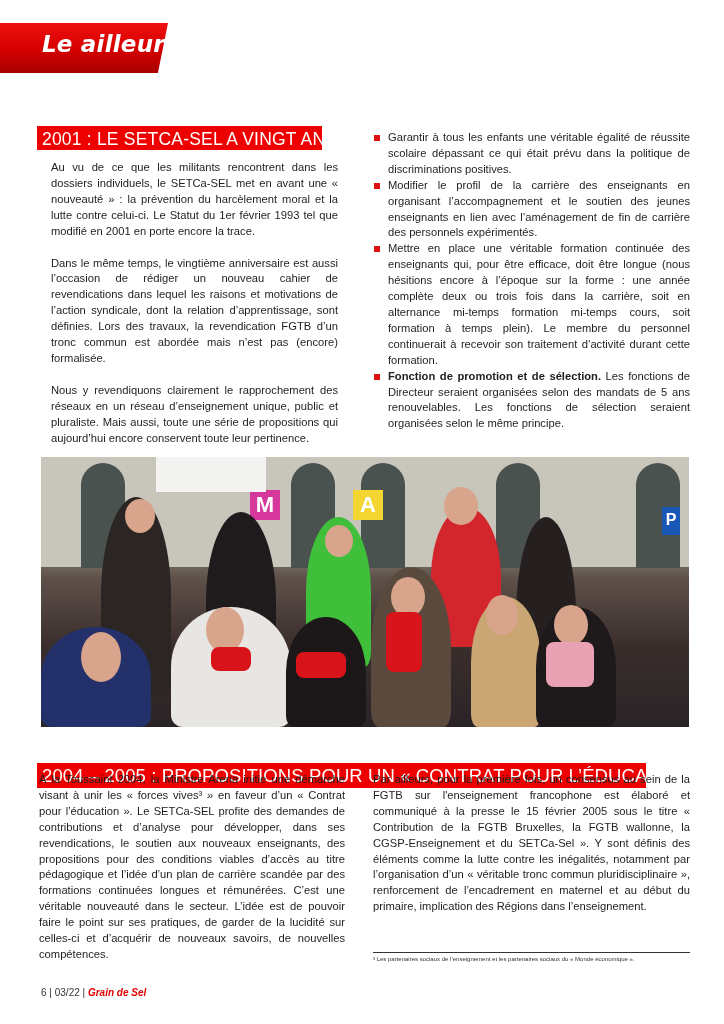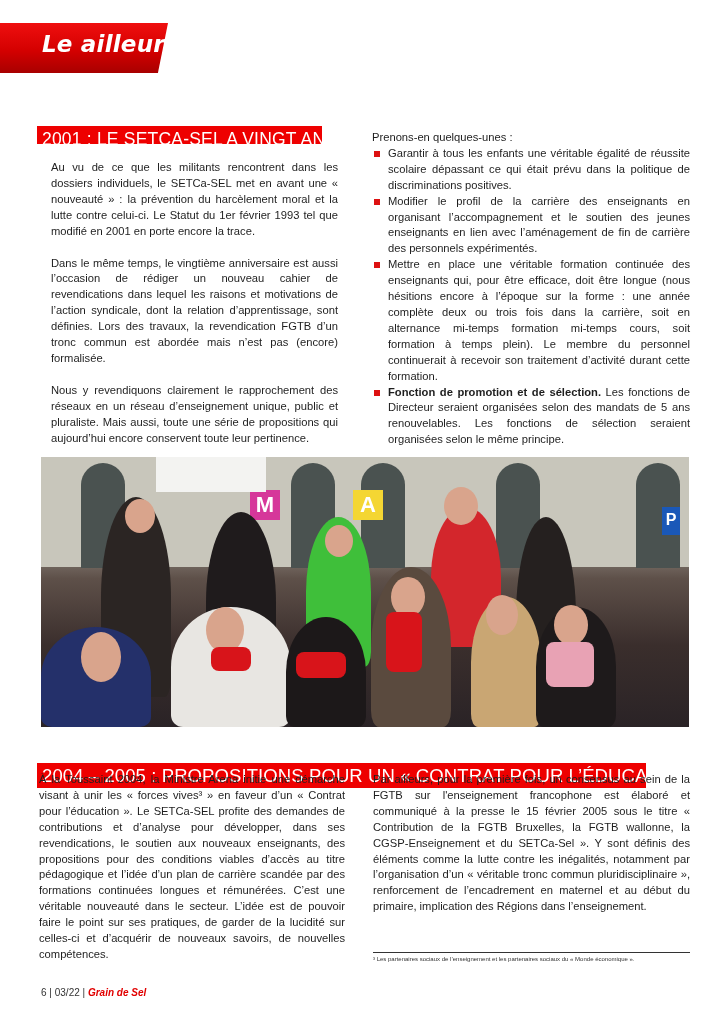--- a/index.html
+++ b/index.html
@@ -15,21 +15,21 @@
     position: absolute; left: 42px; top: 31px;
     font-family: "DejaVu Sans", sans-serif; font-style: italic; font-weight: bold;
     font-size: 23px; color: #ffffff; letter-spacing: 0.2px;
   }
 
   .sec-heading {
     position: absolute; background: #ee0000; color: #fff;
     font-family: "Liberation Sans", sans-serif; font-weight: normal;
     white-space: nowrap; padding: 0 5px; line-height: 26px;
   }
-  #h1 { left: 37px; top: 126px; width: 285px; height: 18px; font-size: 17.5px; letter-spacing: 0.2px; }
+  #h1 { left: 37px; top: 126px; width: 285px; height: 24px; font-size: 17.5px; letter-spacing: 0.2px; }
   #h2 { left: 37px; top: 763px; width: 609px; height: 25px; font-size: 18.5px; line-height: 25px; letter-spacing: 0.1px; }
 
   .col { position: absolute; font-size: 11.2px; line-height: 15.9px; color: #1e1e1e; text-align: justify; }
   .col p { margin: 0; }
   #col-left-top  { left: 51px; top: 160px; width: 287px; }
   #col-right-top { left: 372px; top: 130px; width: 318px; }
   #col-left-bot  { left: 39px; top: 772px; width: 306px; }
   #col-right-bot { left: 373px; top: 772px; width: 317px; }
 
   .gap { height: 16px; }
@@ -70,21 +70,20 @@
 
 <div id="col-left-top" class="col">
   <p>Au vu de ce que les militants rencontrent dans les dossiers individuels, le SETCa-SEL met en avant une « nouveauté » : la prévention du harcèlement moral et la lutte contre celui-ci. Le Statut du 1er février 1993 tel que modifié en 2001 en porte encore la trace.</p>
   <div class="gap"></div>
   <p>Dans le même temps, le vingtième anniversaire est aussi l’occasion de rédiger un nouveau cahier de revendications dans lequel les raisons et motivations de l’action syndicale, dont la relation d’apprentissage, sont définies. Lors des travaux, la revendication FGTB d’un tronc commun est abordée mais n’est pas (encore) formalisée.</p>
   <div class="gap"></div>
   <p>Nous y revendiquons clairement le rapprochement des réseaux en un réseau d’enseignement unique, public et pluraliste. Mais aussi, toute une série de propositions qui aujourd’hui encore conservent toute leur pertinence.</p>
 </div>
 
 <div id="col-right-top" class="col">
-  <p>Prenons-en quelques-unes :</p>
   <ul class="bullets">
     <li>
       <span class="bullet-sq"></span>
       <span>Garantir à tous les enfants une véritable égalité de réussite scolaire dépassant ce qui était prévu dans la politique de discriminations positives.</span>
     </li>
     <li>
       <span class="bullet-sq"></span>
       <span>Modifier le profil de la carrière des enseignants en organisant l’accompagnement et le soutien des jeunes enseignants en lien avec l’aménagement de fin de carrière des personnels expérimentés.</span>
     </li>
     <li>

